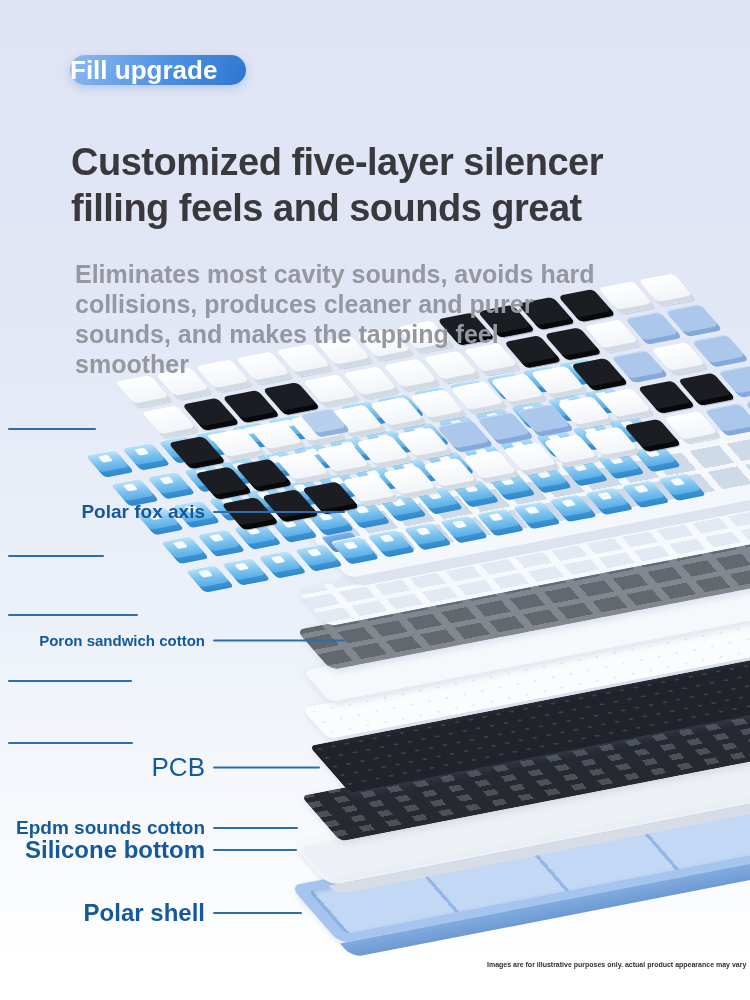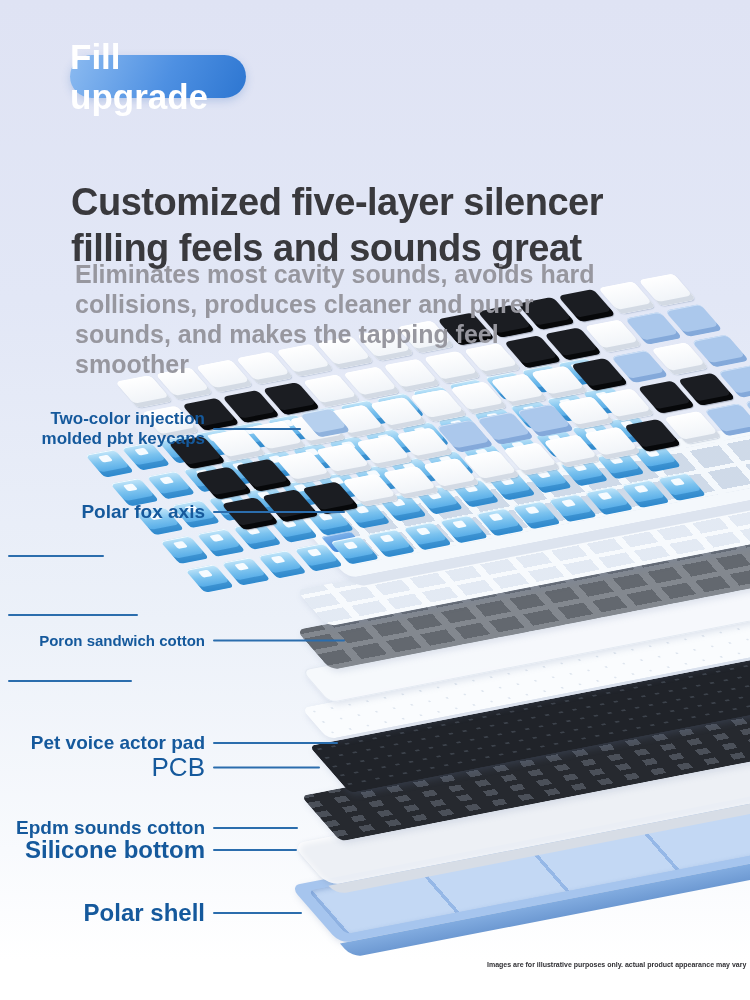--- a/index.html
+++ b/index.html
@@ -4,29 +4,29 @@
 <style>
   html,body{margin:0;padding:0;}
   body{
     width:750px;height:1000px;position:relative;overflow:hidden;
     font-family:"Liberation Sans", sans-serif;
     background:linear-gradient(180deg,#dfe3f4 0%,#e2e7f6 30%,#ecf1f9 62%,#f8fafd 85%,#ffffff 96%);
   }
 
   
   .badge{
-    position:absolute;left:70px;top:55px;width:176px;height:43px;border-radius:22px;
+    position:absolute;left:70px;top:55px;width:176px;height:30px;border-radius:22px;
     background:linear-gradient(115deg,#8cbbf1 0%,#4e90e2 55%,#2d76d1 100%);
-    color:#ffffff;font-size:35px;font-weight:700;
+    color:#ffffff;font-size:26px;font-weight:700;
     display:flex;align-items:center;justify-content:flex-start;z-index:6;
     box-shadow:0 3px 8px rgba(60,110,190,.25);
   }
   .heading{
     position:absolute;left:71px;top:139px;z-index:6;
-    color:#39393d;font-size:38px;font-weight:700;line-height:46px;letter-spacing:-0.5px;margin-top:40px;
+    color:#39393d;font-size:38px;font-weight:700;line-height:46px;letter-spacing:-0.5px;
   }
   .subheading{
     position:absolute;left:75px;top:259px;width:525px;z-index:6;
     color:#97979f;font-size:25px;font-weight:700;line-height:30px;
   }
   .disclaimer{
     position:absolute;left:487px;top:961px;z-index:8;
     color:#2f2f33;font-size:7px;font-weight:700;white-space:nowrap;
   }
 
@@ -266,23 +266,20 @@
 <div class="badge">
   <span>Fill upgrade</span>
 </div>
 <div class="heading">
   <div>Customized five-layer silencer</div>
   <div>filling feels and sounds great</div>
 </div>
 <div class="subheading">Eliminates most cavity sounds, avoids hard collisions, produces cleaner and purer sounds, and makes the tapping feel smoother</div>
 
 <div class="callout sz-sm" style="top:429px">
-  <div class="callout-label">
-      <span class="t wrap">Two-color injection molded pbt keycaps</span>
-    </div>
   <div class="callout-line" style="width:88px"></div>
 </div>
 <div class="callout sz-md" style="top:496px">
   <div class="callout-label">
       <span class="t">Polar fox axis</span>
     </div>
   <div class="callout-line" style="width:132px"></div>
 </div>
 <div class="callout sz-lg" style="top:556px">
   <div class="callout-line" style="width:96px"></div>
@@ -293,23 +290,20 @@
 <div class="callout sz-xs" style="top:640px">
   <div class="callout-label">
       <span class="t">Poron sandwich cotton</span>
     </div>
   <div class="callout-line" style="width:132px"></div>
 </div>
 <div class="callout sz-lg" style="top:681px">
   <div class="callout-line" style="width:124px"></div>
 </div>
 <div class="callout sz-md" style="top:727px">
-  <div class="callout-label">
-      <span class="t">Pet voice actor pad</span>
-    </div>
   <div class="callout-line" style="width:125px"></div>
 </div>
 <div class="callout sz-lg-reg" style="top:767px">
   <div class="callout-label">
       <span class="t">PCB</span>
     </div>
   <div class="callout-line" style="width:107px"></div>
 </div>
 <div class="callout sz-md" style="top:812px">
   <div class="callout-label">

